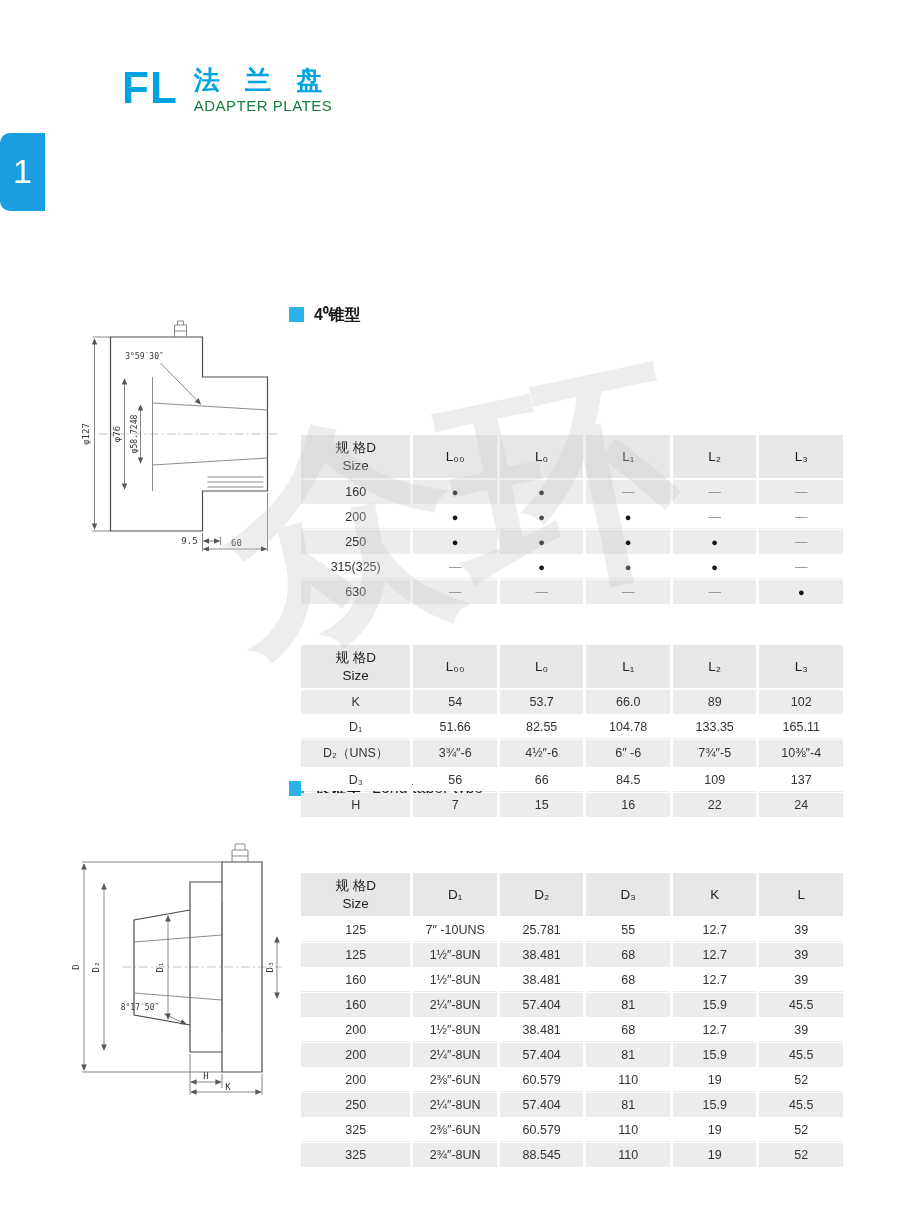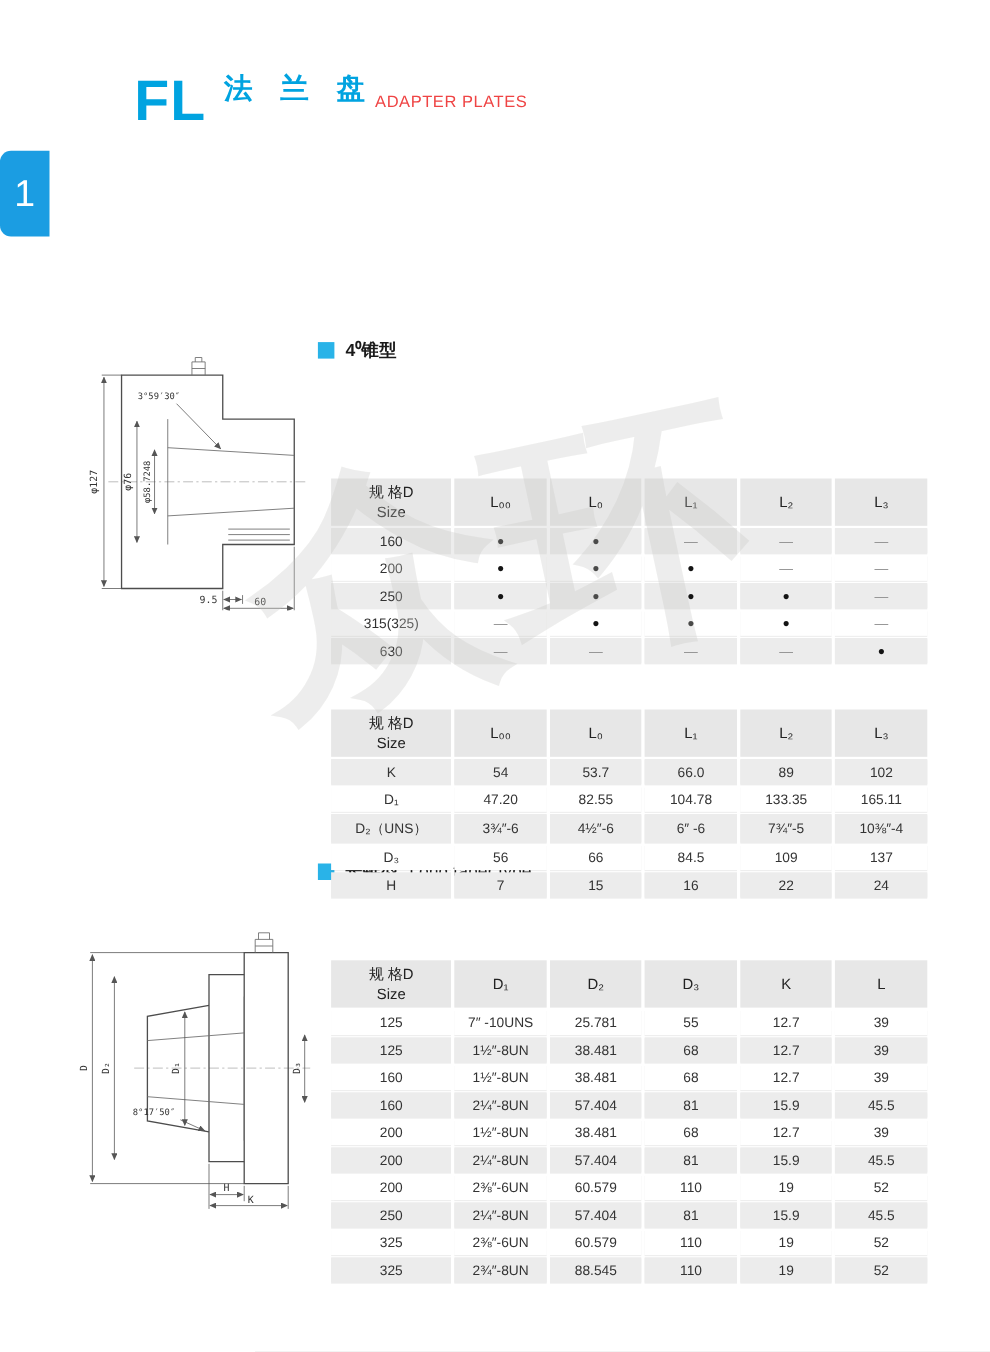--- a/index.html
+++ b/index.html
@@ -2,24 +2,24 @@
 <html><head>
 <meta charset="utf-8">
 <style>
   html,body{margin:0;padding:0;background:#888;}
   .page{
     position:relative; width:900px; height:1229px; background:#fff;
     font-family:"Liberation Sans", sans-serif; color:#222; overflow:hidden;
   }
   
   .brand{position:absolute;left:122px;top:66px;display:flex;align-items:flex-start;gap:16px;}
-  .brand-code{font-size:52px;font-weight:bold;color:#00a3e0;line-height:1;letter-spacing:1px;}
-  .brand-titles{display:flex;flex-direction:row;}
+  .brand-code{font-size:44px;font-weight:bold;color:#00a3e0;line-height:1;letter-spacing:1px;}
+  .brand-titles{display:flex;flex-direction:column;}
   .brand-cn{font-size:26px;color:#00a3e0;letter-spacing:9px;font-weight:bold;line-height:1.1;}
-  .brand-en{font-size:15px;color:#ef4444;letter-spacing:.5px;margin-top:18px;}
+  .brand-en{font-size:15px;color:#15803d;letter-spacing:.5px;margin-top:2px;}
   
   .side-tab{
     position:absolute;right:0;top:85px;width:45px;height:78px;background:#1b9de2;
     border-radius:10px 0 0 10px;color:#fff;font-size:34px;display:flex;align-items:center;justify-content:center;
   }
   
   .section-title{position:absolute;left:289px;display:flex;align-items:center;gap:10px;font-size:16px;color:#1a1a1a;}
   .bullet{width:15px;height:15px;background:#29b3e8;flex:0 0 auto;}
   .st-cn{font-weight:bold;}
   .st-en{font-weight:normal;}
@@ -221,21 +221,21 @@
         <tr>
           <td>K</td>
           <td>54</td>
           <td>53.7</td>
           <td>66.0</td>
           <td>89</td>
           <td>102</td>
         </tr>
         <tr>
           <td>D₁</td>
-          <td>47.20</td>
+          <td>51.66</td>
           <td>82.55</td>
           <td>104.78</td>
           <td>133.35</td>
           <td>165.11</td>
         </tr>
         <tr>
           <td>D₂（UNS）</td>
           <td>3¾″-6</td>
           <td>4½″-6</td>
           <td>6″ -6</td>

